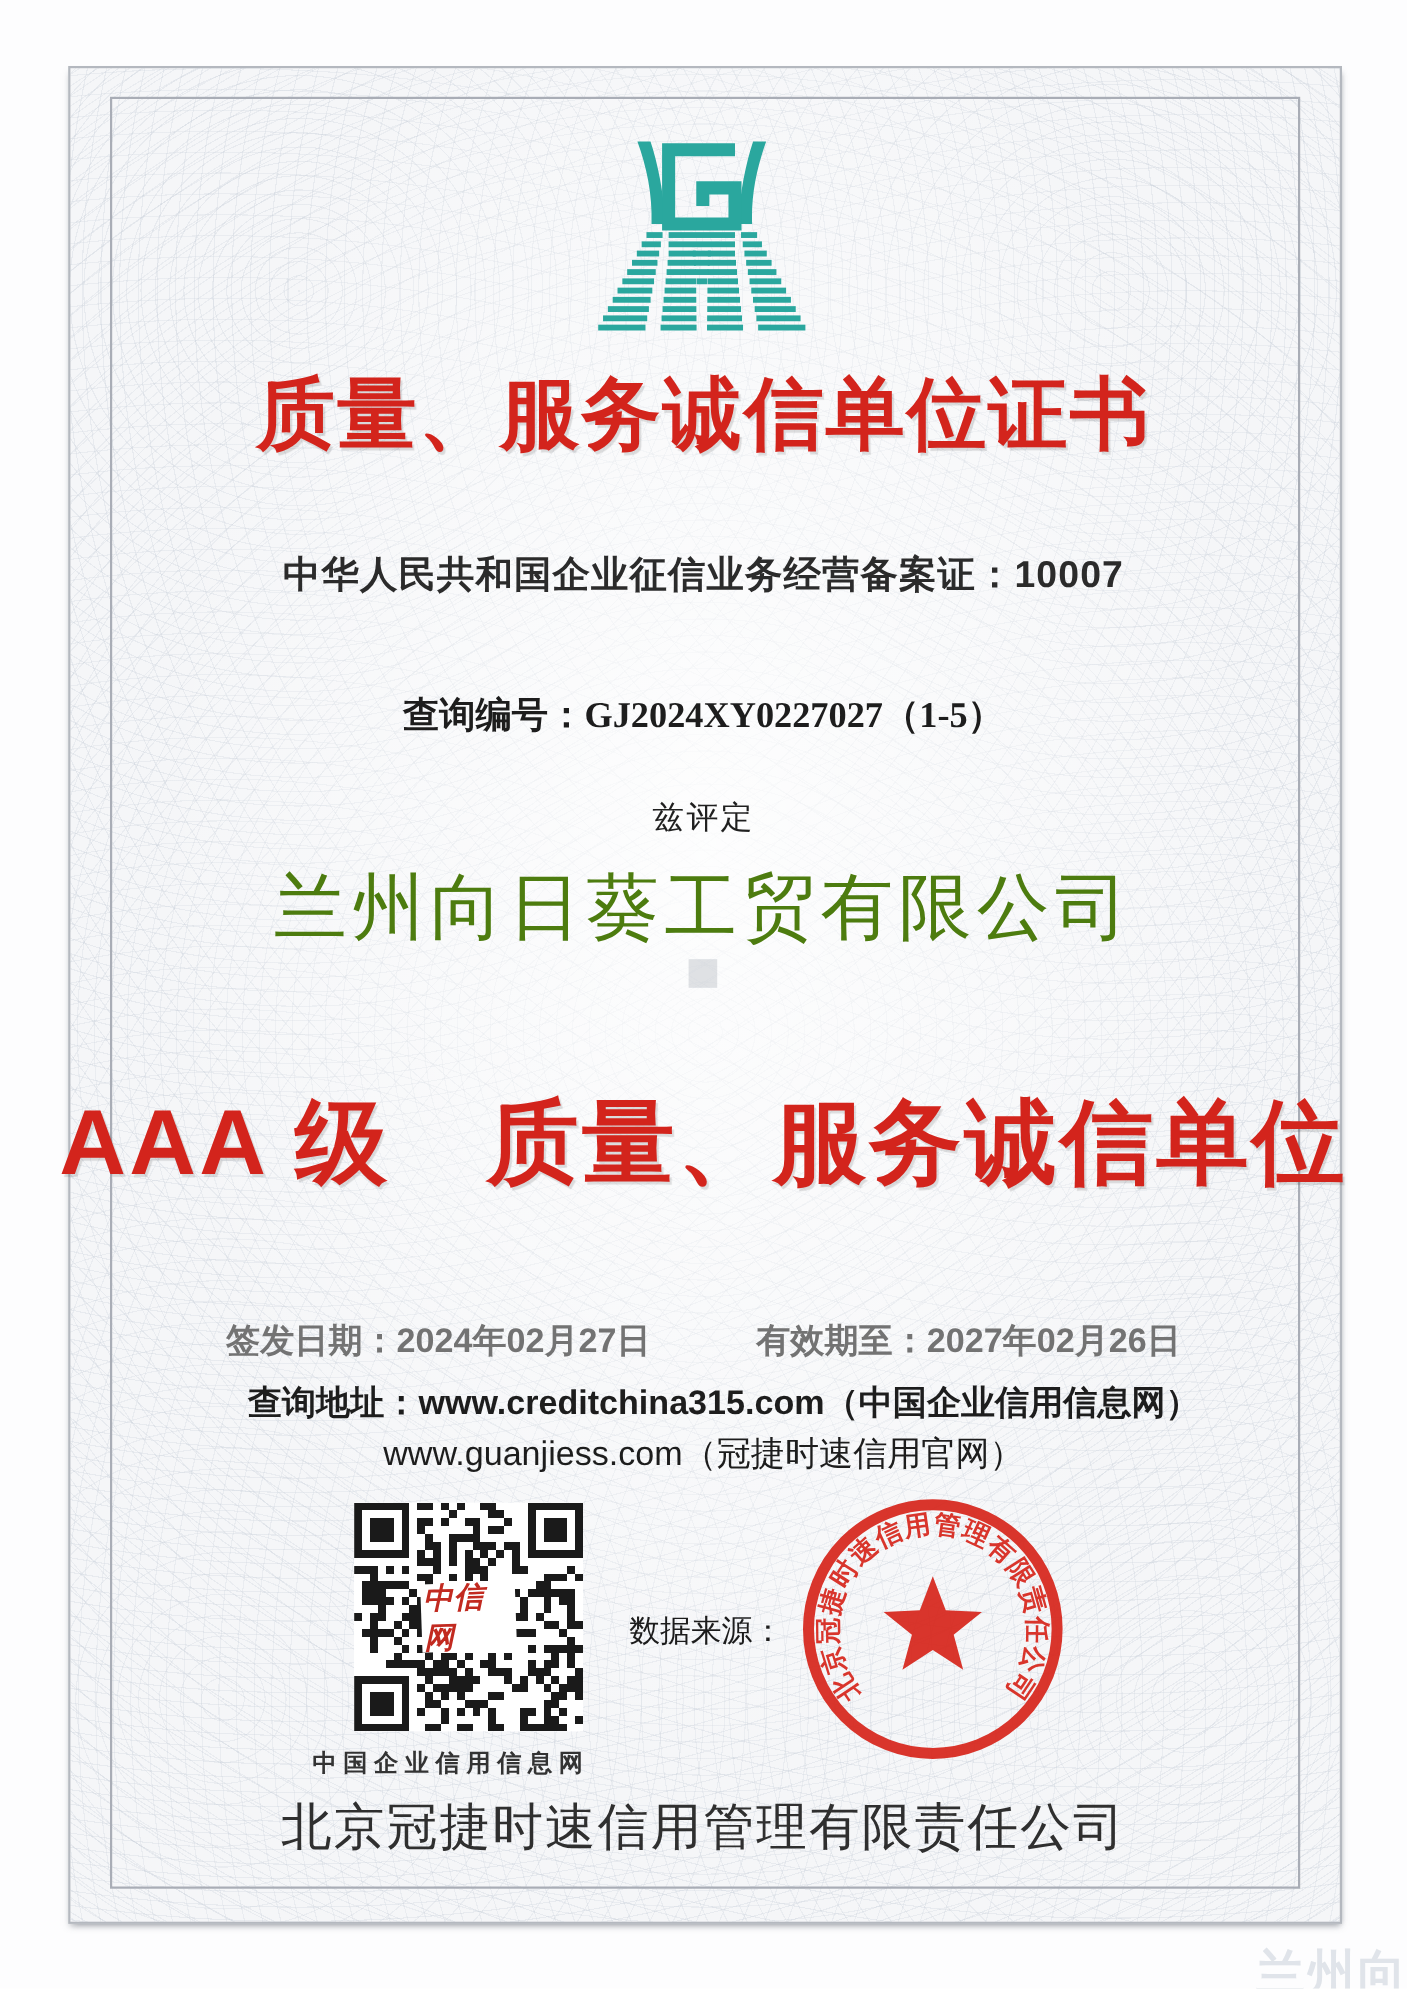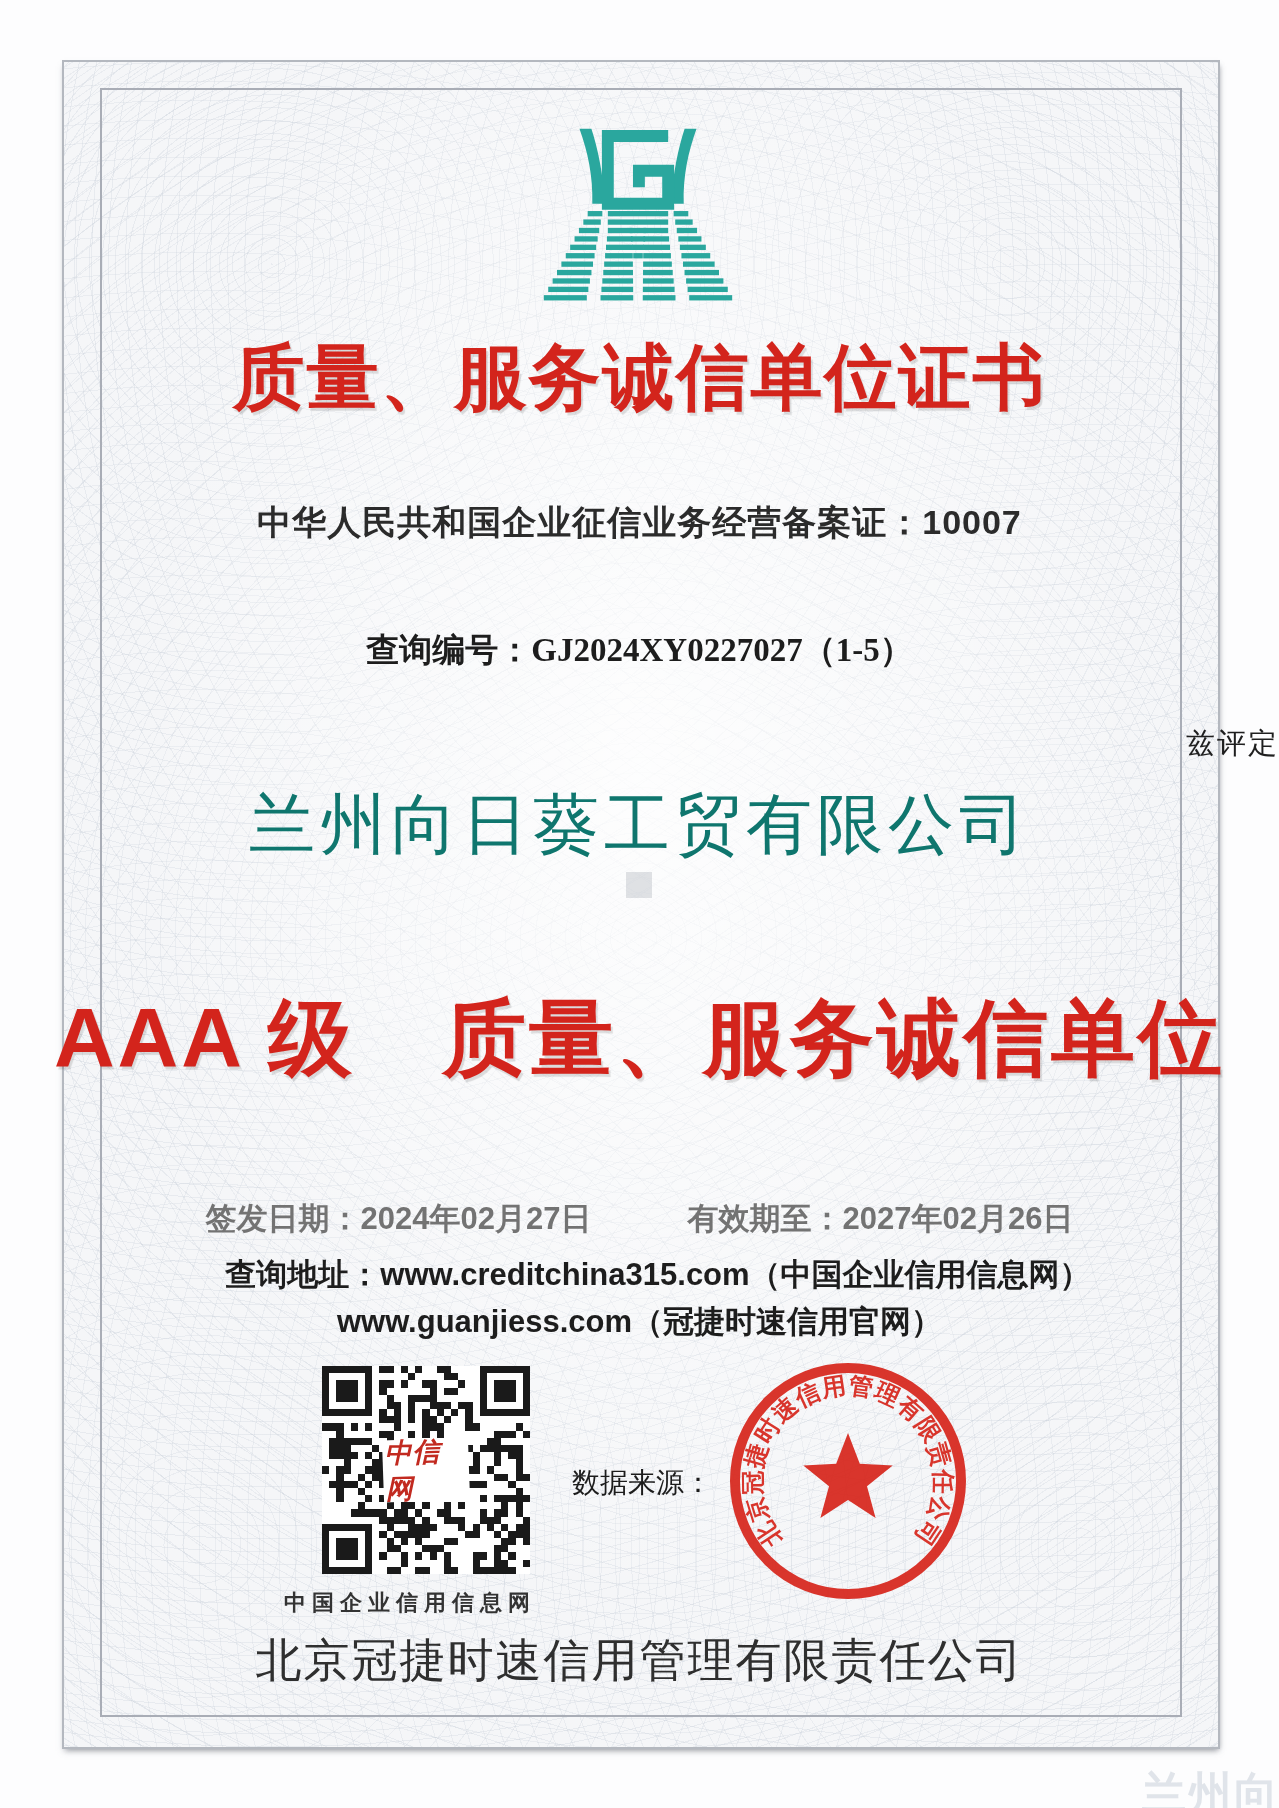--- a/index.html
+++ b/index.html
@@ -25,30 +25,30 @@
   
   .abs{position:absolute;left:0;right:0;text-align:center;}
   .red{color:#d3241c;}
   .serif{font-family:"Liberation Serif","DejaVu Serif",serif;}
 
   .title{top:338px;font-size:72px;font-weight:900;letter-spacing:2px;line-height:1.1;
          text-shadow:2px 3px 1px rgba(0,0,0,0.12);}
   .subtitle{top:500px;font-size:34px;font-weight:800;color:#2b2b2b;letter-spacing:1px;}
   .query{top:628px;font-size:33px;font-weight:800;color:#1d1d1d;}
   .query .val{font-family:"Liberation Serif","DejaVu Serif",serif;font-weight:700;}
-  .intro{top:724px;font-size:29px;font-weight:500;color:#1f1f1f;letter-spacing:2px;text-align:right;}
-  .company{top:780px;font-size:66px;font-weight:500;color:#0f766e;letter-spacing:5px;}
+  .intro{top:724px;font-size:29px;font-weight:500;color:#1f1f1f;letter-spacing:2px;}
+  .company{top:780px;font-size:66px;font-weight:500;color:#4d7c0f;letter-spacing:5px;}
   .faint-square{position:absolute;left:626px;top:872px;width:26px;height:26px;
     background:rgba(148,154,166,0.28);}
   .grade{top:982px;font-size:84px;font-weight:900;letter-spacing:3px;white-space:pre;
          text-shadow:2px 3px 1px rgba(0,0,0,0.12);}
   .dates{top:1198px;display:flex;justify-content:center;gap:96px;
          font-size:31px;font-weight:800;color:#737373;}
   .url1{top:1254px;font-size:31px;font-weight:800;color:#1d1d1d;padding-left:37px;}
-  .url2{top:1301px;font-size:31px;font-weight:700;color:#1d1d1d;}
+  .url2{top:1301px;font-size:31px;font-weight:400;color:#1d1d1d;}
 
   
   .qr{position:absolute;left:322px;top:1366px;width:208px;height:208px;background:#fff;}
   .qr svg{display:block;}
   .qr-badge{position:absolute;left:50%;top:50%;transform:translate(-50%,-50%) rotate(-2deg);
     width:82px;height:58px;background:#ffffff;box-shadow:0 0 0 2px #ffffff;
     display:flex;align-items:center;justify-content:center;}
   .qr-badge span{font-family:"Liberation Serif","DejaVu Serif",serif;font-size:27px;
     font-weight:700;color:#c22a20;font-style:italic;letter-spacing:1px;}
   .qr-caption{position:absolute;left:410px;top:1588px;transform:translateX(-50%);

